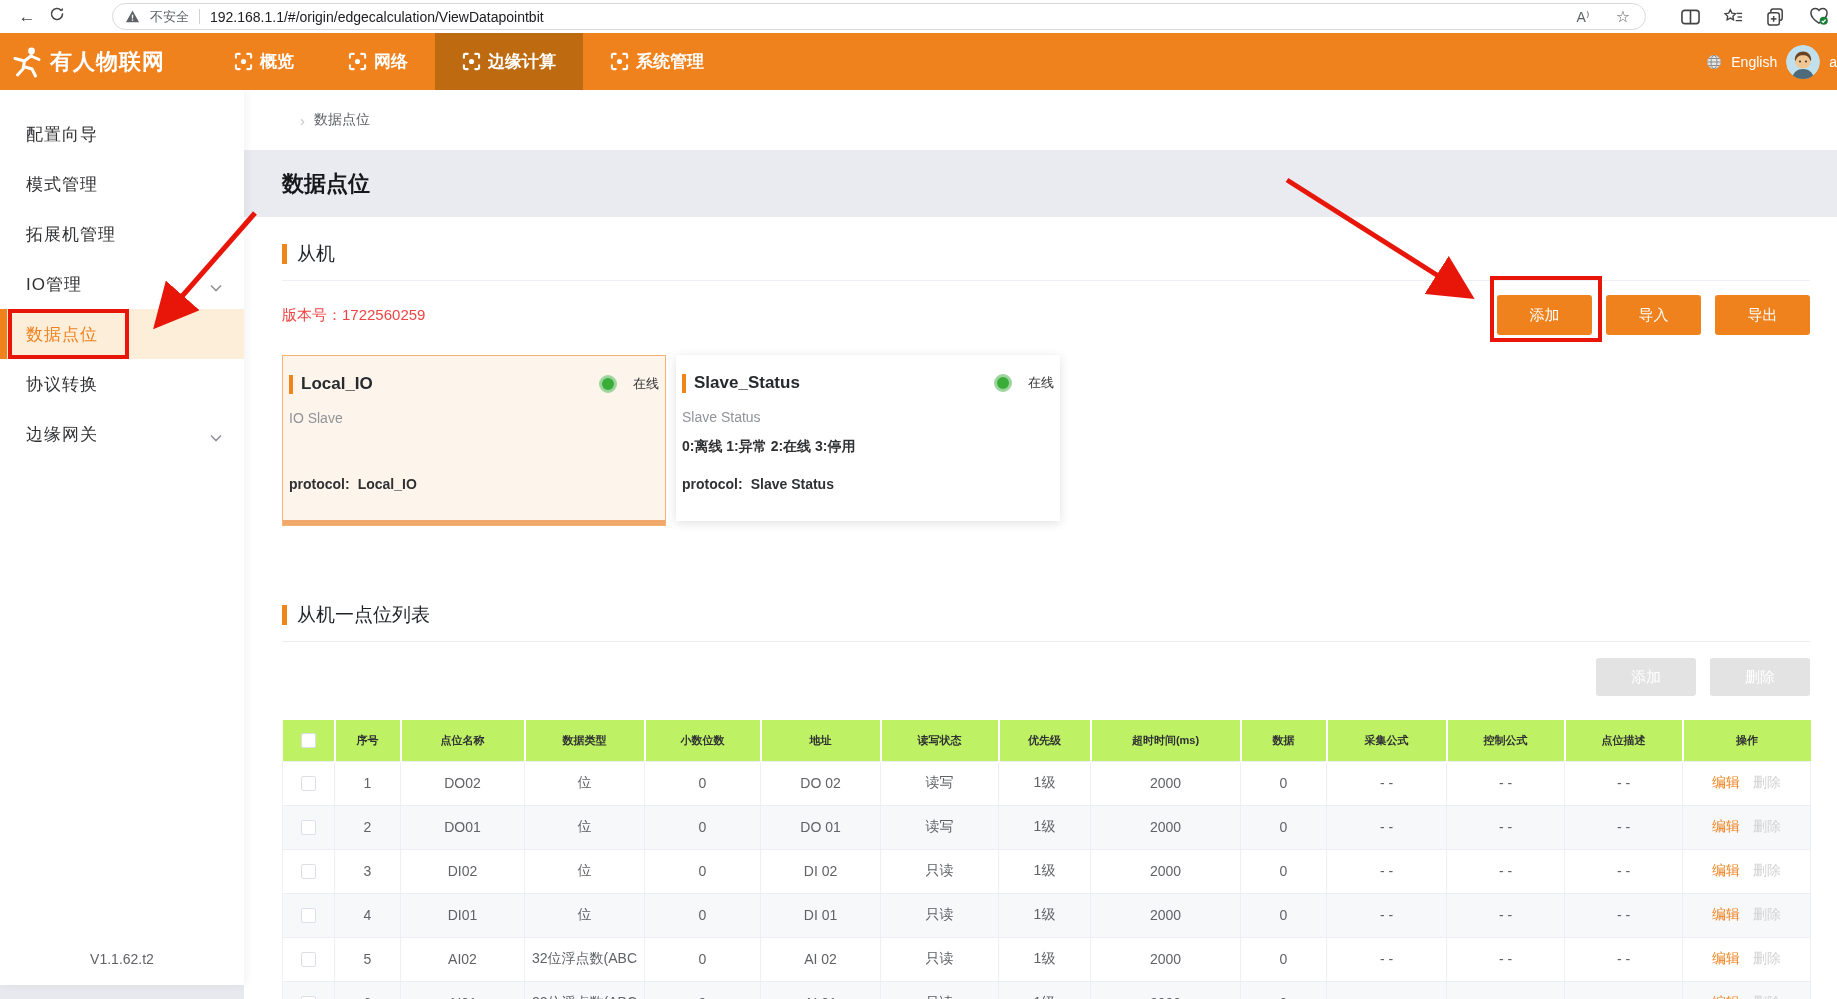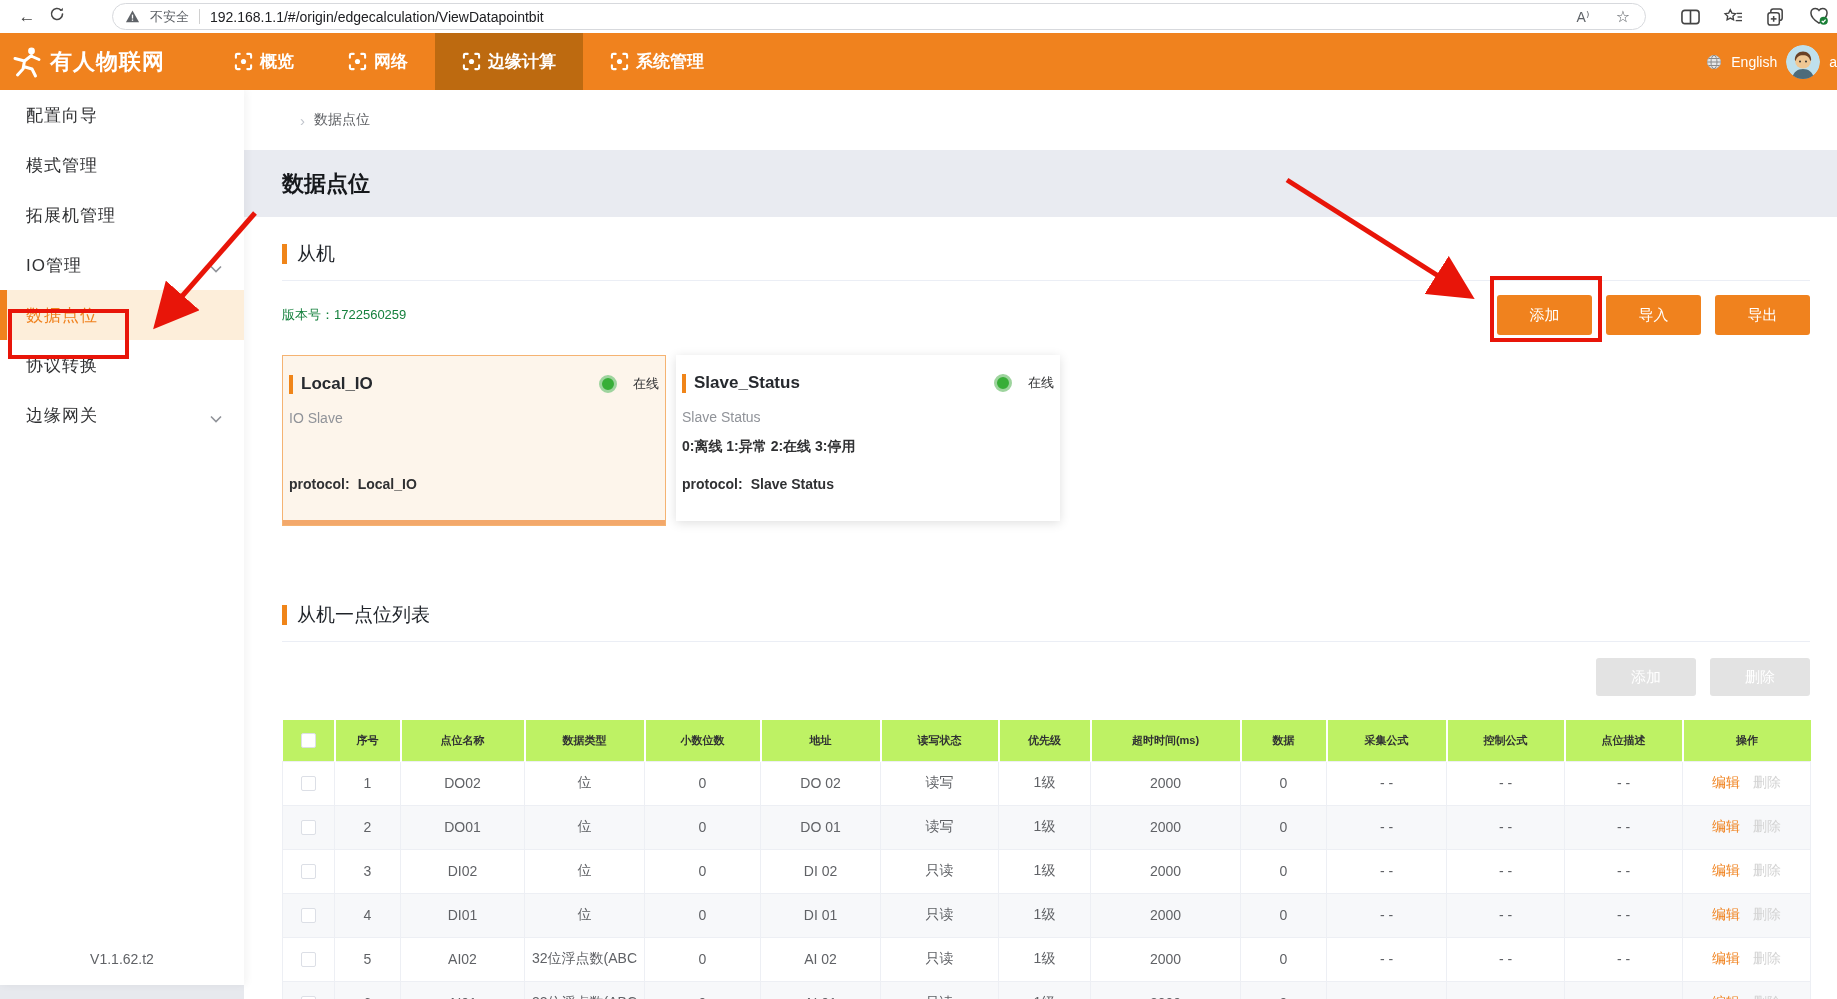--- a/index.html
+++ b/index.html
@@ -26,40 +26,40 @@
   .tabs{display:flex;align-items:stretch;height:57px;margin-left:42px}
   .tab{display:flex;align-items:center;gap:7px;padding:0 27px;color:#fff;font-size:17px;font-weight:bold;cursor:pointer}
   .tab.active{background:#bd6a10}
   .navright{position:absolute;right:0;top:0;height:57px;display:flex;align-items:center;gap:9px;color:#fff;font-size:14px}
   .avatar{width:34px;height:34px;border-radius:50%;overflow:hidden;flex:0 0 auto}
 
   
   .sidebar{position:absolute;left:0;top:90px;width:244px;height:895px;background:#fff;
     box-shadow:2px 0 8px rgba(29,35,41,.06);z-index:1}
   .under-side{position:absolute;left:0;top:985px;width:244px;height:14px;background:#e7e9ee}
-  .sb-items{}
+  .sb-items{padding-top:19px}
   .sb-item{position:relative;height:50px;display:flex;align-items:center;padding-left:26px;
     font-size:17px;letter-spacing:1px;color:#303133;cursor:pointer}
   .sb-item .chev{position:absolute;right:22px;top:18px;color:#909399}
   .sb-item.active{background:#fdeeda;color:#f0821e}
   .sb-item.active::before{content:"";position:absolute;left:0;top:0;width:7px;height:100%;background:#f0821e}
   .sb-version{position:absolute;bottom:18px;left:0;width:244px;text-align:center;font-size:14px;color:#606266}
 
   
   .main{position:absolute;left:244px;top:90px;width:1593px;height:909px;background:#fff;overflow:hidden}
   .crumbs{height:60px;display:flex;align-items:center;padding-left:56px;font-size:14px;color:#606266}
   .crumbs .chv{color:#c0c4cc;font-size:15px;margin-right:9px}
   .band{height:67px;background:#e9ebf1;display:flex;align-items:center;padding-left:38px}
   .band .ptitle{font-size:22px;font-weight:bold;color:#16181c}
   .content{padding:0 27px 0 38px}
   .sec-head{display:flex;align-items:center;gap:10px;margin-top:24px;padding-bottom:13px;border-bottom:1px solid #ebeef5}
   .sec-head .obar{width:5px;height:20px;background:#f08519}
   .sec-head .stitle{font-size:19px;font-weight:normal;color:#1f2329}
   .ver-row{display:flex;align-items:center;justify-content:space-between;margin-top:14px}
-  .ver-row .vtext{font-size:13px;color:#15803d}
+  .ver-row .vtext{font-size:15px;color:#ef4444}
   .obtns{display:flex}
   .obtn{min-width:95px;height:40px;background:#f0821e;color:#fff;font-size:15px;border:none;border-radius:3px;
     margin-left:14px;cursor:pointer}
   .gbtns{display:flex;justify-content:flex-end;margin-top:16px}
   .gbtn{width:100px;height:38px;background:#e3e3e3;color:#fff;font-size:15px;border:none;border-radius:3px;
     margin-left:14px;cursor:pointer}
 
   
   .cards{display:flex;gap:10px;margin-top:20px}
   .card{width:384px;height:166px;background:#fff;box-shadow:0 2px 10px rgba(0,0,0,.13);

